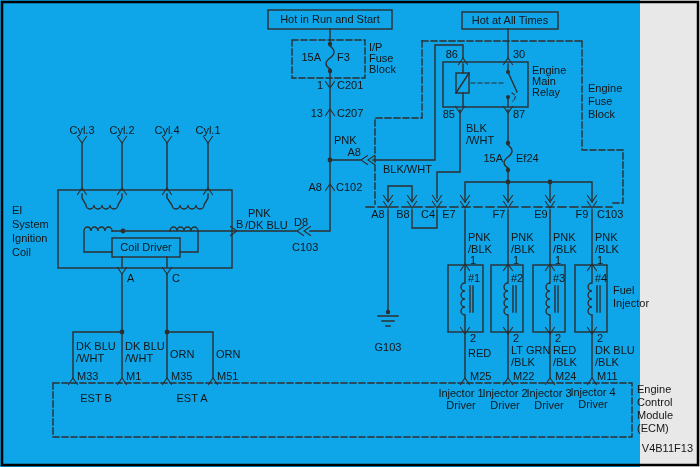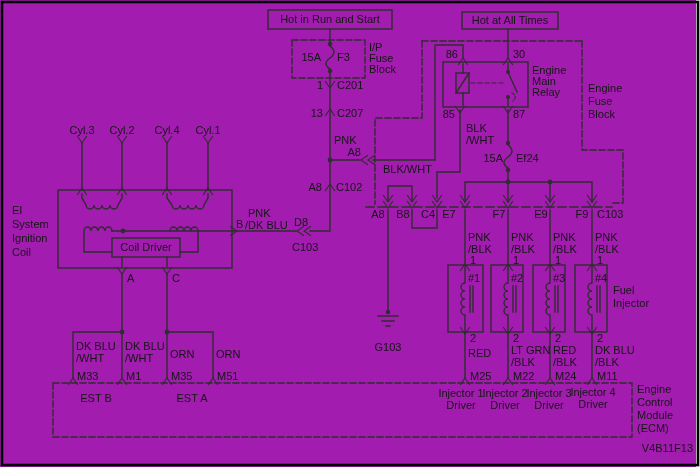--- a/index.html
+++ b/index.html
@@ -1,16 +1,16 @@
 <!DOCTYPE html>
 <html><head>
 <meta charset="utf-8">
 <style>
   html,body{margin:0;padding:0;background:#e8e8e8;}
-  .stage{width:696px;height:467px;background:#a21caf;position:relative;margin:0;}
+  .stage{width:640px;height:467px;background:#0ea5e9;position:relative;margin:0;}
   svg{display:block;}
   svg text{font-family:"Liberation Sans","DejaVu Sans",sans-serif;font-size:11px;fill:#161616;}
   text.mid{text-anchor:middle}
   text.end{text-anchor:end}
   .w{stroke:#2e2e2e;stroke-width:1.4;fill:none;stroke-linecap:square;}
   .thin{stroke-width:1.1;}
   .dash{stroke-dasharray:6 3;}
   .rowdash{stroke-dasharray:8 4;}
   .dot{fill:#2e2e2e;stroke:none;}
 </style>

